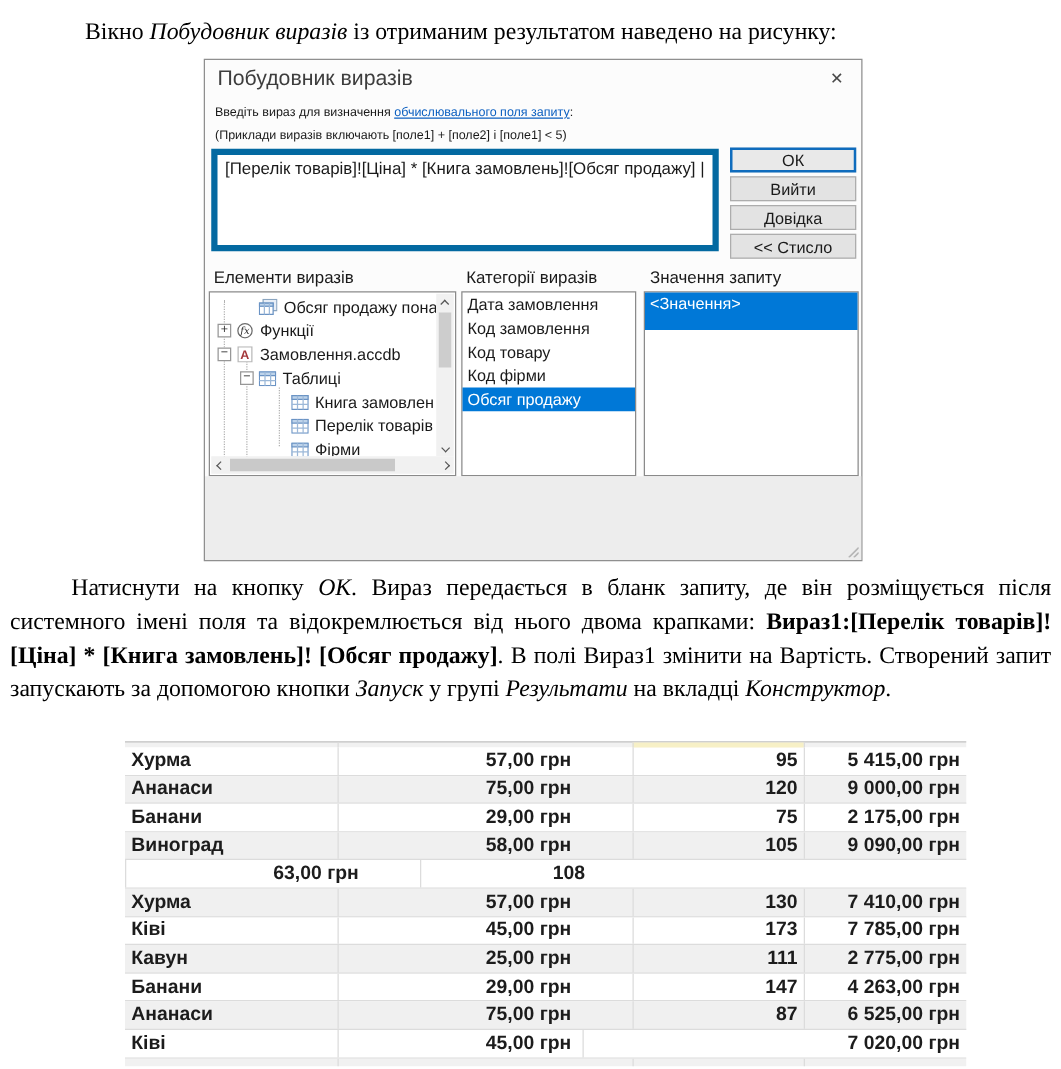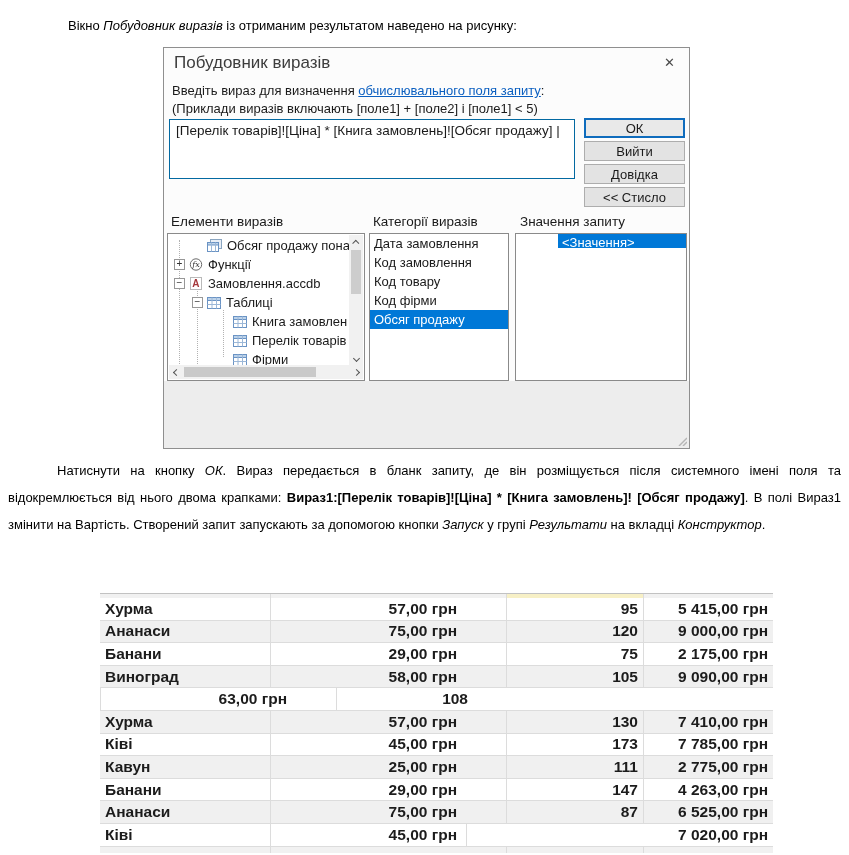--- a/index.html
+++ b/index.html
@@ -4,43 +4,43 @@
 <style>
   * { margin:0; padding:0; box-sizing:border-box; }
   html,body { background:#fff; }
   #page {
     position:relative; width:849px; height:855px; background:#fff; overflow:hidden;
     font-family:"Liberation Sans", sans-serif; color:#1a1a1a;
   }
   
   .serif-par {
     position:absolute; left:8px; right:8px;
-    font-family:Liberation Sans, sans-serif; font-size:13px; line-height:27px;
+    font-family:Liberation Serif, serif; font-size:19px; line-height:27px;
     text-align:justify; color:#000;
   }
   #intro-par { top:12px; text-indent:60px; }
   #body-par  { top:457px; text-indent:49px; }
   .it { font-style:italic; }
   .bd { font-weight:bold; }
 
   
   #dialog {
     position:absolute; left:163px; top:47px; width:527px; height:402px;
     background:#fcfcfc; border:1px solid #8f8f8f;
   }
   #dlg-title { position:absolute; left:10px; top:5px; font-size:17px; color:#3d3d3d; }
   #dlg-close { position:absolute; right:14px; top:7px; font-size:13px; color:#4a4a4a; cursor:default; }
-  .dlg-text { position:absolute; left:8px; font-size:13px; line-height:17px; color:#1a1a1a; white-space:nowrap; }
+  .dlg-text { position:absolute; left:8px; font-size:10px; line-height:17px; color:#1a1a1a; white-space:nowrap; }
   #prompt1 { top:34px; }
   #prompt2 { top:52px; }
   .link { color:#0b5fc0; text-decoration:underline; }
 
   #expr-box {
-    position:absolute; left:5px; top:71px; width:406px; height:60px;
-    background:#fff; border:1px solid #0369a1; padding:3px 6px;
+    position:absolute; left:5px; top:71px; width:406px; height:82px;
+    background:#fff; border:5px solid #0369a1; padding:3px 6px;
     font-size:13.5px; color:#1a1a1a;
   }
   #btn-col { position:absolute; left:420px; top:70px; width:101px; }
   .btn {
     display:block; width:101px; height:20px; margin-bottom:3px;
     background:#e3e3e3; border:1px solid #adadad;
     font-family:inherit; font-size:13px; color:#1a1a1a; text-align:center; line-height:17px;
   }
   .btn.default { border:2px solid #0f6cbd; background:#e9e9e9; line-height:15px; }
 
@@ -78,21 +78,21 @@
   .hsb .sb-btn.right { margin-left:auto; }
   .chev { display:inline-block; width:5px; height:5px; border-left:1px solid #555; border-top:1px solid #555; }
   .chev.up    { transform:rotate(45deg) translateY(1px); }
   .chev.down  { transform:rotate(225deg); }
   .chev.left  { transform:rotate(-45deg); }
   .chev.right { transform:rotate(135deg); }
 
   
   .list-row { height:19px; line-height:19px; font-size:13px; padding-left:4px; white-space:nowrap; color:#1a1a1a; }
   .list-row.selected { background:#0078d7; color:#fff; }
-  #panel-values .list-row { height:14px; line-height:18px;margin-left:42px; }
+  #panel-values .list-row { height:30px; line-height:18px; }
 
   
   #dlg-bottom { position:absolute; left:0; right:0; top:333px; bottom:0; background:#ededed; }
   #grip { position:absolute; right:2px; bottom:2px; }
 
   
   #dtable { position:absolute; left:100px; top:593px; width:673px; font-size:15.5px; color:#1c1c1c; }
   .strip { display:flex; background:#f1f1f1; }
   #strip-top { height:5px; border-top:1px solid #c2c2c2; }
   #strip-bottom { height:6px; }

